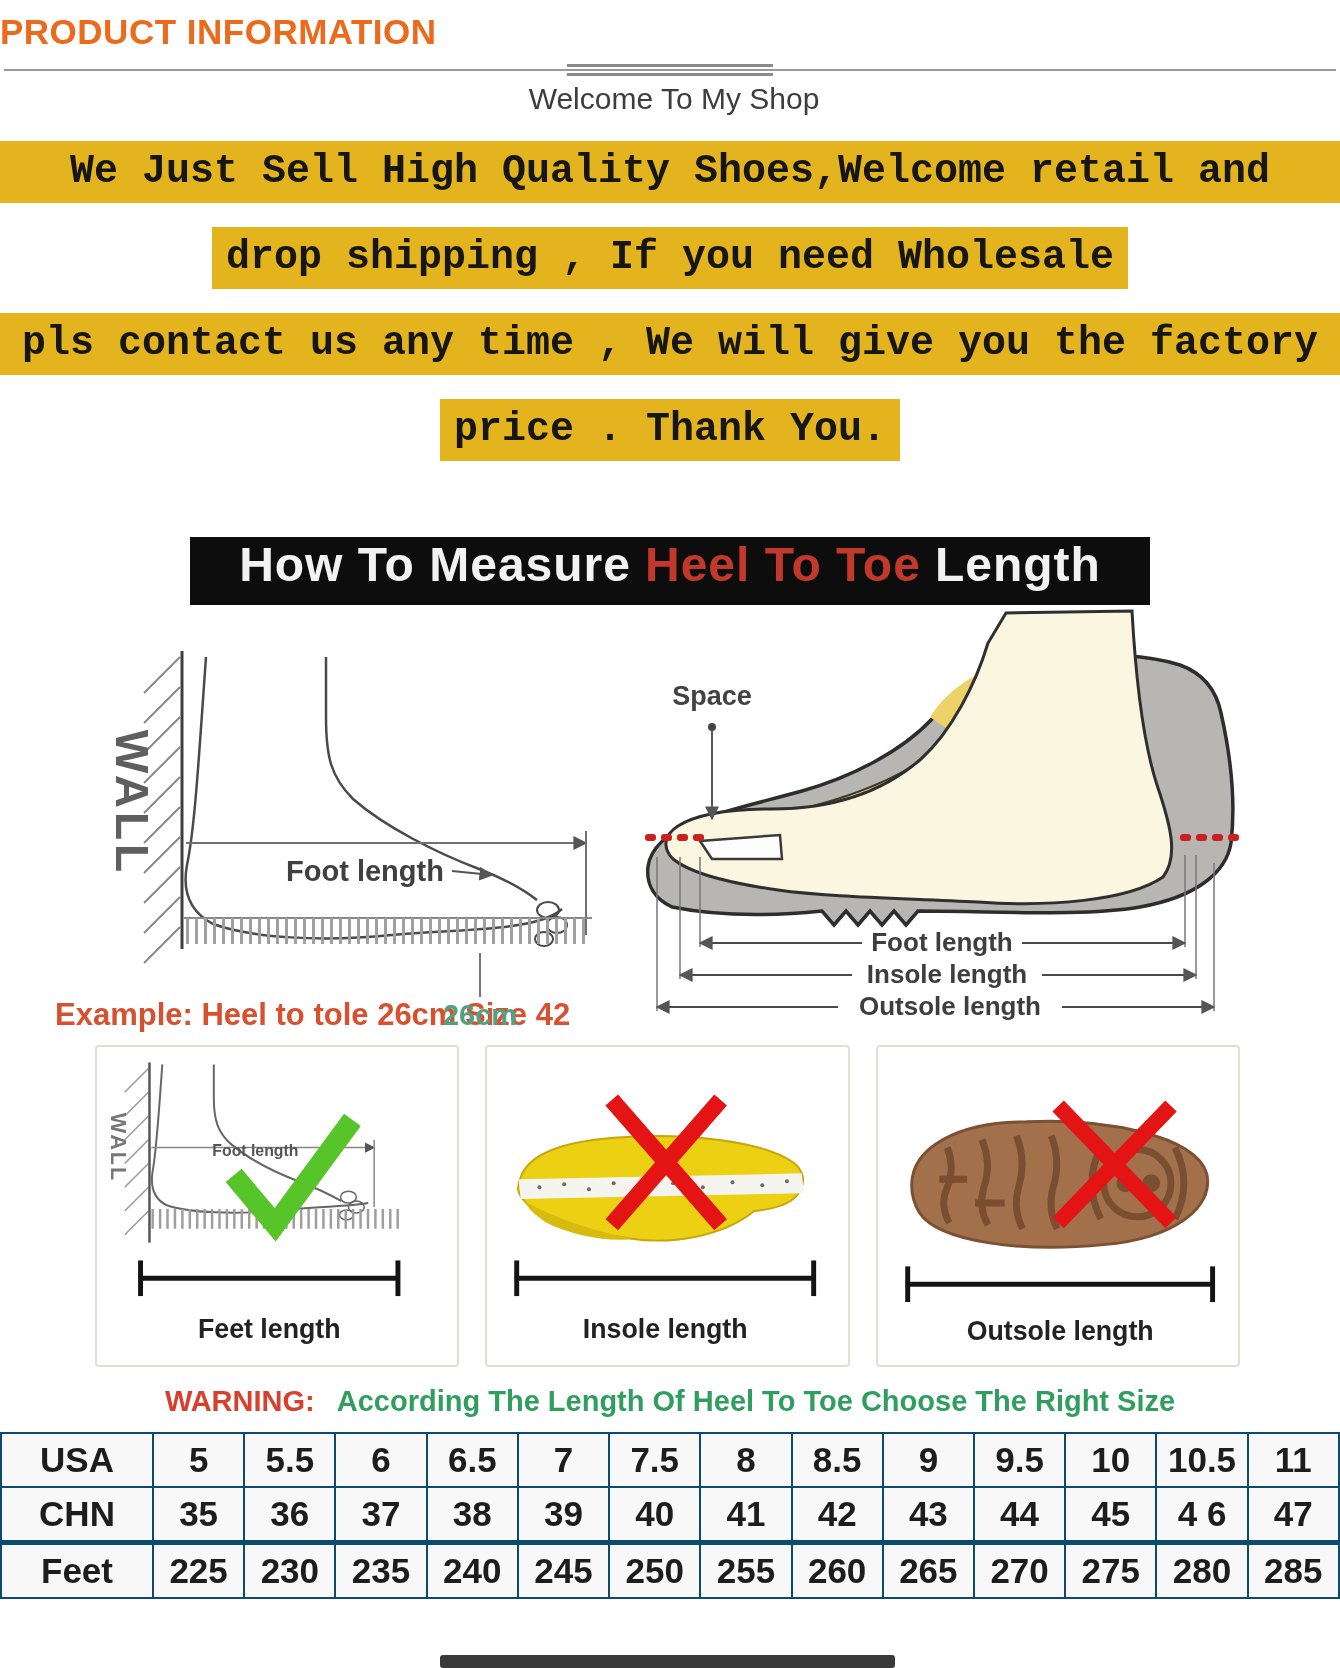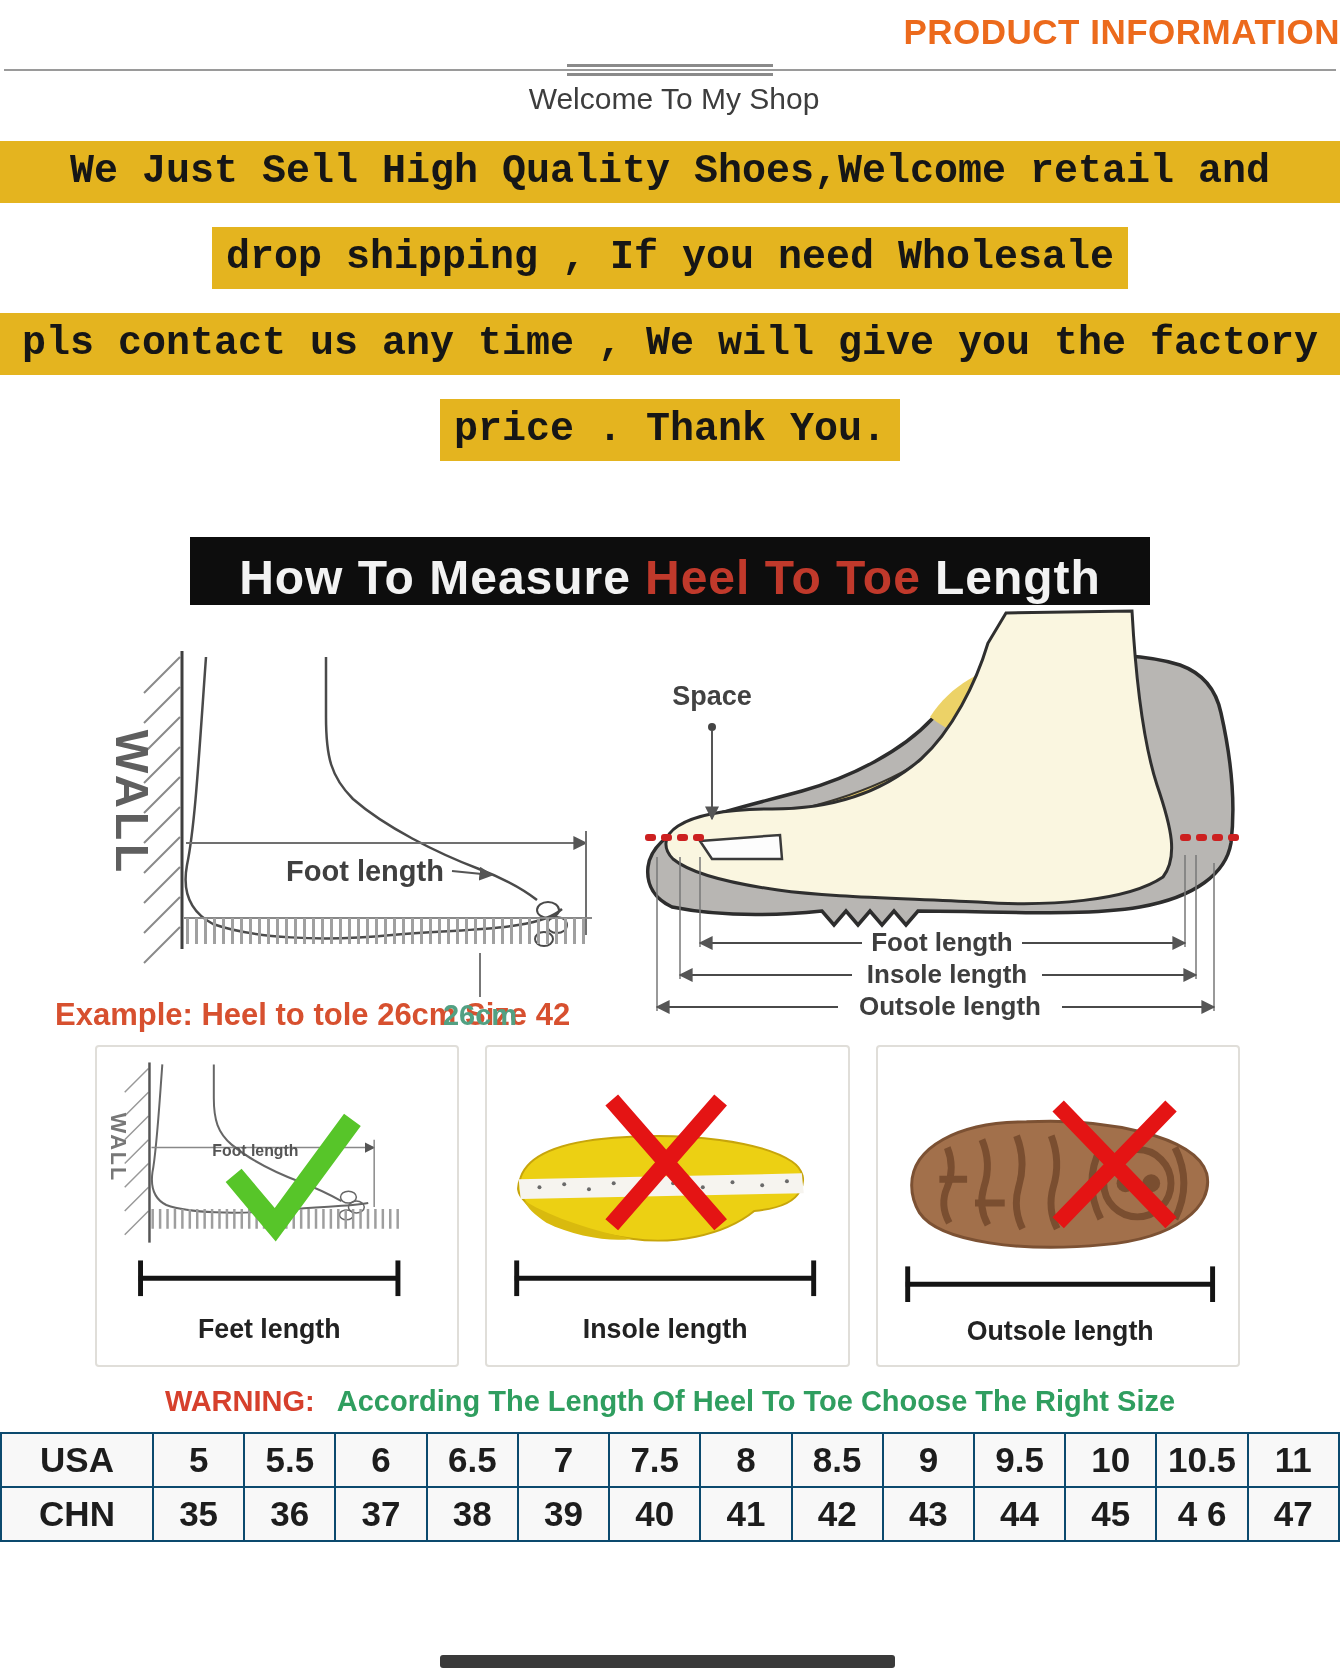--- a/index.html
+++ b/index.html
@@ -1,36 +1,36 @@
 <!DOCTYPE html>
 <html><head>
 <meta charset="utf-8">
 <style>
   html,body{margin:0;padding:0;background:#ffffff;}
   .page{position:relative;width:1340px;height:1668px;background:#ffffff;overflow:hidden;
         font-family:"Liberation Sans",sans-serif;}
 
-  .title{padding-top:12px;text-align:right;font-size:35px;font-weight:bold;
+  .title{padding-top:12px;text-align:left;font-size:35px;font-weight:bold;
          color:#ec6a1c;letter-spacing:.5px;}
 
   .divider{position:relative;height:12px;margin-top:12px;}
   .divider .line{position:absolute;left:4px;right:4px;top:5px;height:2px;background:#9a9a9a;}
   .divider .center-seg{position:absolute;left:50%;transform:translateX(-50%);top:0;width:206px;height:12px;
          border-top:3px solid #8a8a8a;border-bottom:3px solid #8a8a8a;box-sizing:border-box;}
 
   .subtitle{margin-top:6px;text-align:center;font-size:30px;color:#3d3d3d;padding-left:8px;}
 
   .promo-line{margin-top:24px;text-align:center;font-family:"Liberation Mono",monospace;
               font-weight:700;font-size:40px;color:#161616;line-height:62px;}
   .promo-line.first{margin-top:25px;text-align:center;}
   .promo-line .hl{display:inline-block;background:#e4b41f;padding:0 14px;line-height:62px;}
   .promo-line.full{background:#e4b41f;}
 
   .banner{margin:76px auto 0;width:960px;height:68px;background:#0d0d0d;
-          display:flex;align-items:flex-end;justify-content:center;
+          display:flex;align-items:flex-start;justify-content:center;
           font-size:48px;font-weight:bold;color:#f2f2f2;letter-spacing:1px;}
   .banner .red{color:#c0392b;margin:0 14px;}
 
   svg.main-diagram{display:block;}
 
   .panels{display:flex;gap:26px;padding:8px 100px 0 95px;}
   .panel{flex:1;border:2px solid #e0ded9;border-radius:4px;background:#ffffff;height:322px;box-sizing:border-box;}
   .panel svg{display:block;width:100%;height:100%;}
 
   .warning{margin-top:18px;text-align:center;font-size:29px;font-weight:bold;white-space:nowrap;}
@@ -265,17 +265,33 @@
           <td>39</td>
           <td>40</td>
           <td>41</td>
           <td>42</td>
           <td>43</td>
           <td>44</td>
           <td>45</td>
           <td>4 6</td>
           <td>47</td>
         </tr>
+        <tr class="thick-top">
+          <td class="rowhead">Feet</td>
+          <td>225</td>
+          <td>230</td>
+          <td>235</td>
+          <td>240</td>
+          <td>245</td>
+          <td>250</td>
+          <td>255</td>
+          <td>260</td>
+          <td>265</td>
+          <td>270</td>
+          <td>275</td>
+          <td>280</td>
+          <td>285</td>
+        </tr>
       </tbody>
   </table>
 
   <div class="bottom-strip"></div>
 </div>
 
 </body></html>

